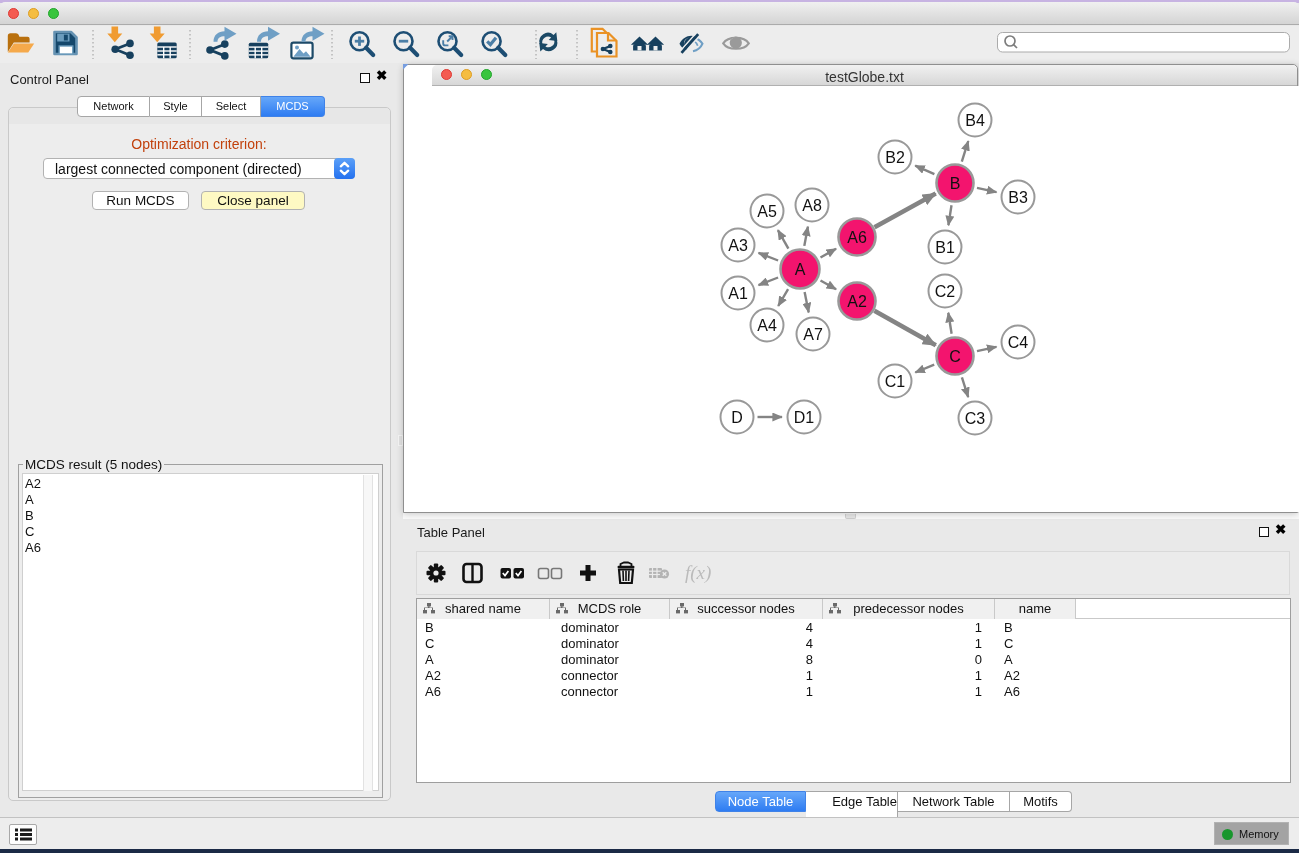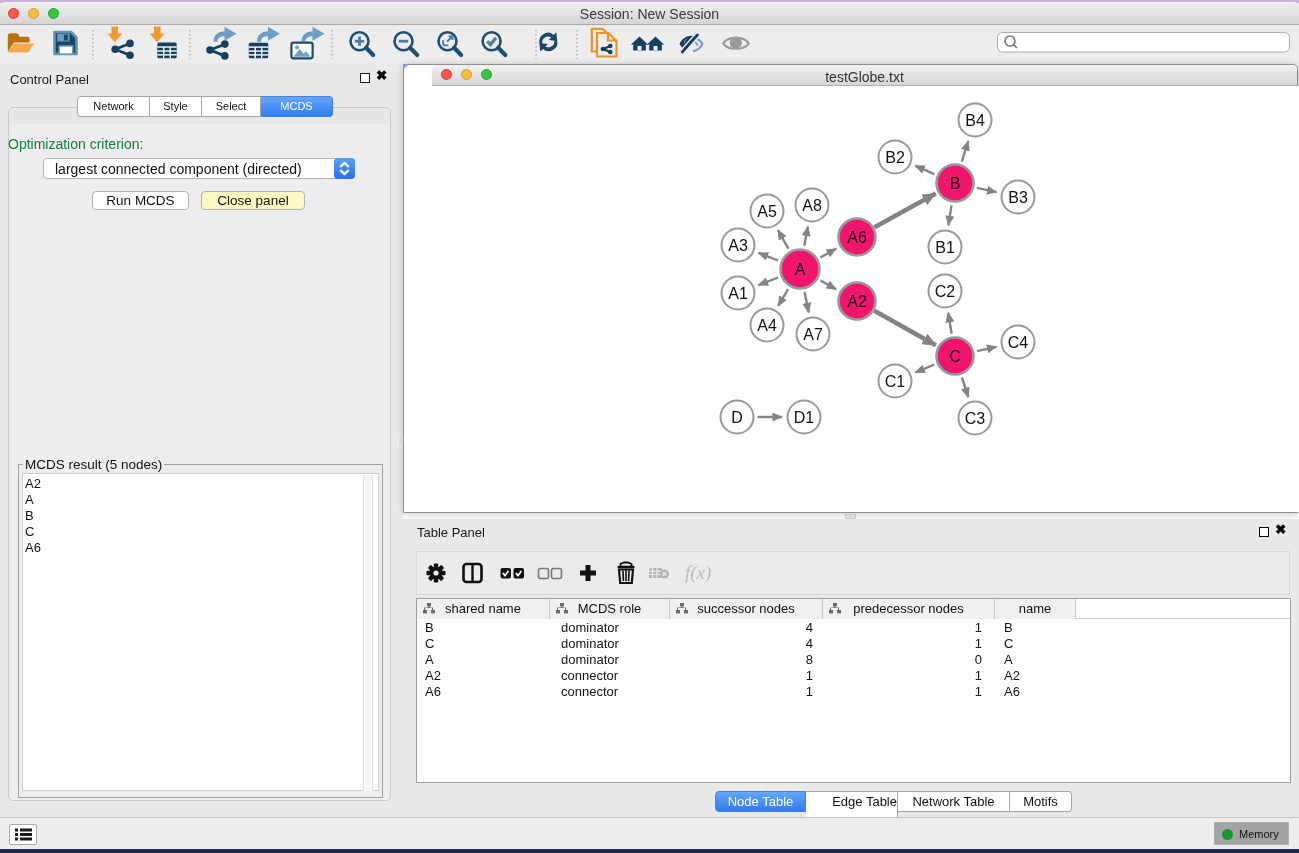--- a/index.html
+++ b/index.html
@@ -18,21 +18,20 @@
 </style>
 </head>
 <body>
 
 <div class="abs" style="left:0;top:0;width:1299px;height:3px;background:#c7b3e2;"></div>
 
 <div class="abs" style="left:0;top:2px;width:1299px;height:23px;background:linear-gradient(#f0f0f0,#d4d4d4);border-bottom:1px solid #ababab;border-radius:5px 5px 0 0;">
   <div class="tl" style="left:8px;top:6px;width:11px;height:11px;background:#f45b51;border:1px solid #de3a34;"></div>
   <div class="tl" style="left:28px;top:6px;width:11px;height:11px;background:#f5bd40;border:1px solid #dd9d23;"></div>
   <div class="tl" style="left:48px;top:6px;width:11px;height:11px;background:#39c53e;border:1px solid #22a52c;"></div>
-  <div class="abs" style="left:0;top:4px;width:100%;text-align:center;font-size:14px;color:#393939;">Session: New Session</div>
 </div>
 
 <div class="abs" id="toolbar" style="left:0;top:26px;width:1299px;height:37px;background:#ededed;">
 <svg width="1299" height="37" style="display:block;">
 <defs>
 <g id="share">
           <line x1="-7.4" y1="0" x2="7.4" y2="-5.8" stroke="#17405e" stroke-width="2.8"></line>
           <line x1="-7.4" y1="0" x2="7.4" y2="5.9" stroke="#17405e" stroke-width="2.8"></line>
           <circle cx="-7.4" cy="0" r="3.8" fill="#17405e"></circle>
           <circle cx="7.4" cy="-5.9" r="3.8" fill="#17405e"></circle>
@@ -165,24 +164,24 @@
 <div class="abs" style="left:376px;top:67px;font-size:13.5px;font-weight:bold;color:#000;">✖</div>
 
 <div class="abs" style="left:8px;top:107px;width:383px;height:694px;background:#ededed;border:1px solid #c9c9c9;border-radius:5px;">
   <div style="height:16px;background:#e7e7e7;border-radius:5px 5px 0 0;"></div>
 </div>
 
 <div class="abs" id="cp-tabs" style="left:77px;top:96px;height:21px;display:flex;font-size:11px;">
   <div style="width:73px;height:21px;background:#fff;border:1px solid #a6a6a6;border-radius:4px 0 0 4px;text-align:center;line-height:19px;color:#111;">Network</div>
   <div style="width:52px;height:21px;background:#fff;border:1px solid #a6a6a6;border-left:none;text-align:center;line-height:19px;color:#111;">Style</div>
   <div style="width:59px;height:21px;background:#fff;border:1px solid #a6a6a6;border-left:none;border-radius:0 0 0 0;text-align:center;line-height:19px;color:#111;">Select</div>
-  <div style="width:72px;height:21px;background:linear-gradient(#66a7f9,#2e7cf2);border:1px solid #3f82e8;border-left:none;border-radius:0 4px 4px 0;text-align:center;line-height:19px;color:#fff;">MCDS</div>
-</div>
-
-<div class="abs" style="left:8px;top:136px;width:382px;font-size:14px;color:#15803d;">Optimization criterion:</div>
+  <div style="width:64px;height:21px;background:linear-gradient(#66a7f9,#2e7cf2);border:1px solid #3f82e8;border-left:none;border-radius:0 4px 4px 0;text-align:center;line-height:19px;color:#fff;">MCDS</div>
+</div>
+
+<div class="abs" style="left:8px;top:136px;width:382px;text-align:center;font-size:14px;color:#c2410c;">Optimization criterion:</div>
 
 <div class="abs" style="left:43px;top:158px;width:312px;height:21px;background:#fff;border:1px solid #b2b2b2;border-radius:4px;">
   <div class="abs" style="left:11px;top:2px;font-size:14px;color:#111;">largest connected component (directed)</div>
   <div class="abs" style="right:-1px;top:-1px;width:21px;height:21px;border-radius:4px;background:linear-gradient(#5ba0f8,#2471ef);">
     <svg width="21" height="21" viewBox="0 0 21 21" fill="none" stroke="#fff" stroke-width="2.3" stroke-linecap="round" stroke-linejoin="round">
         <path d="M6.8 8.3 L10.5 4.8 L14.2 8.3"></path>
         <path d="M6.8 12.7 L10.5 16.2 L14.2 12.7"></path>
       </svg>
   </div>
 </div>

